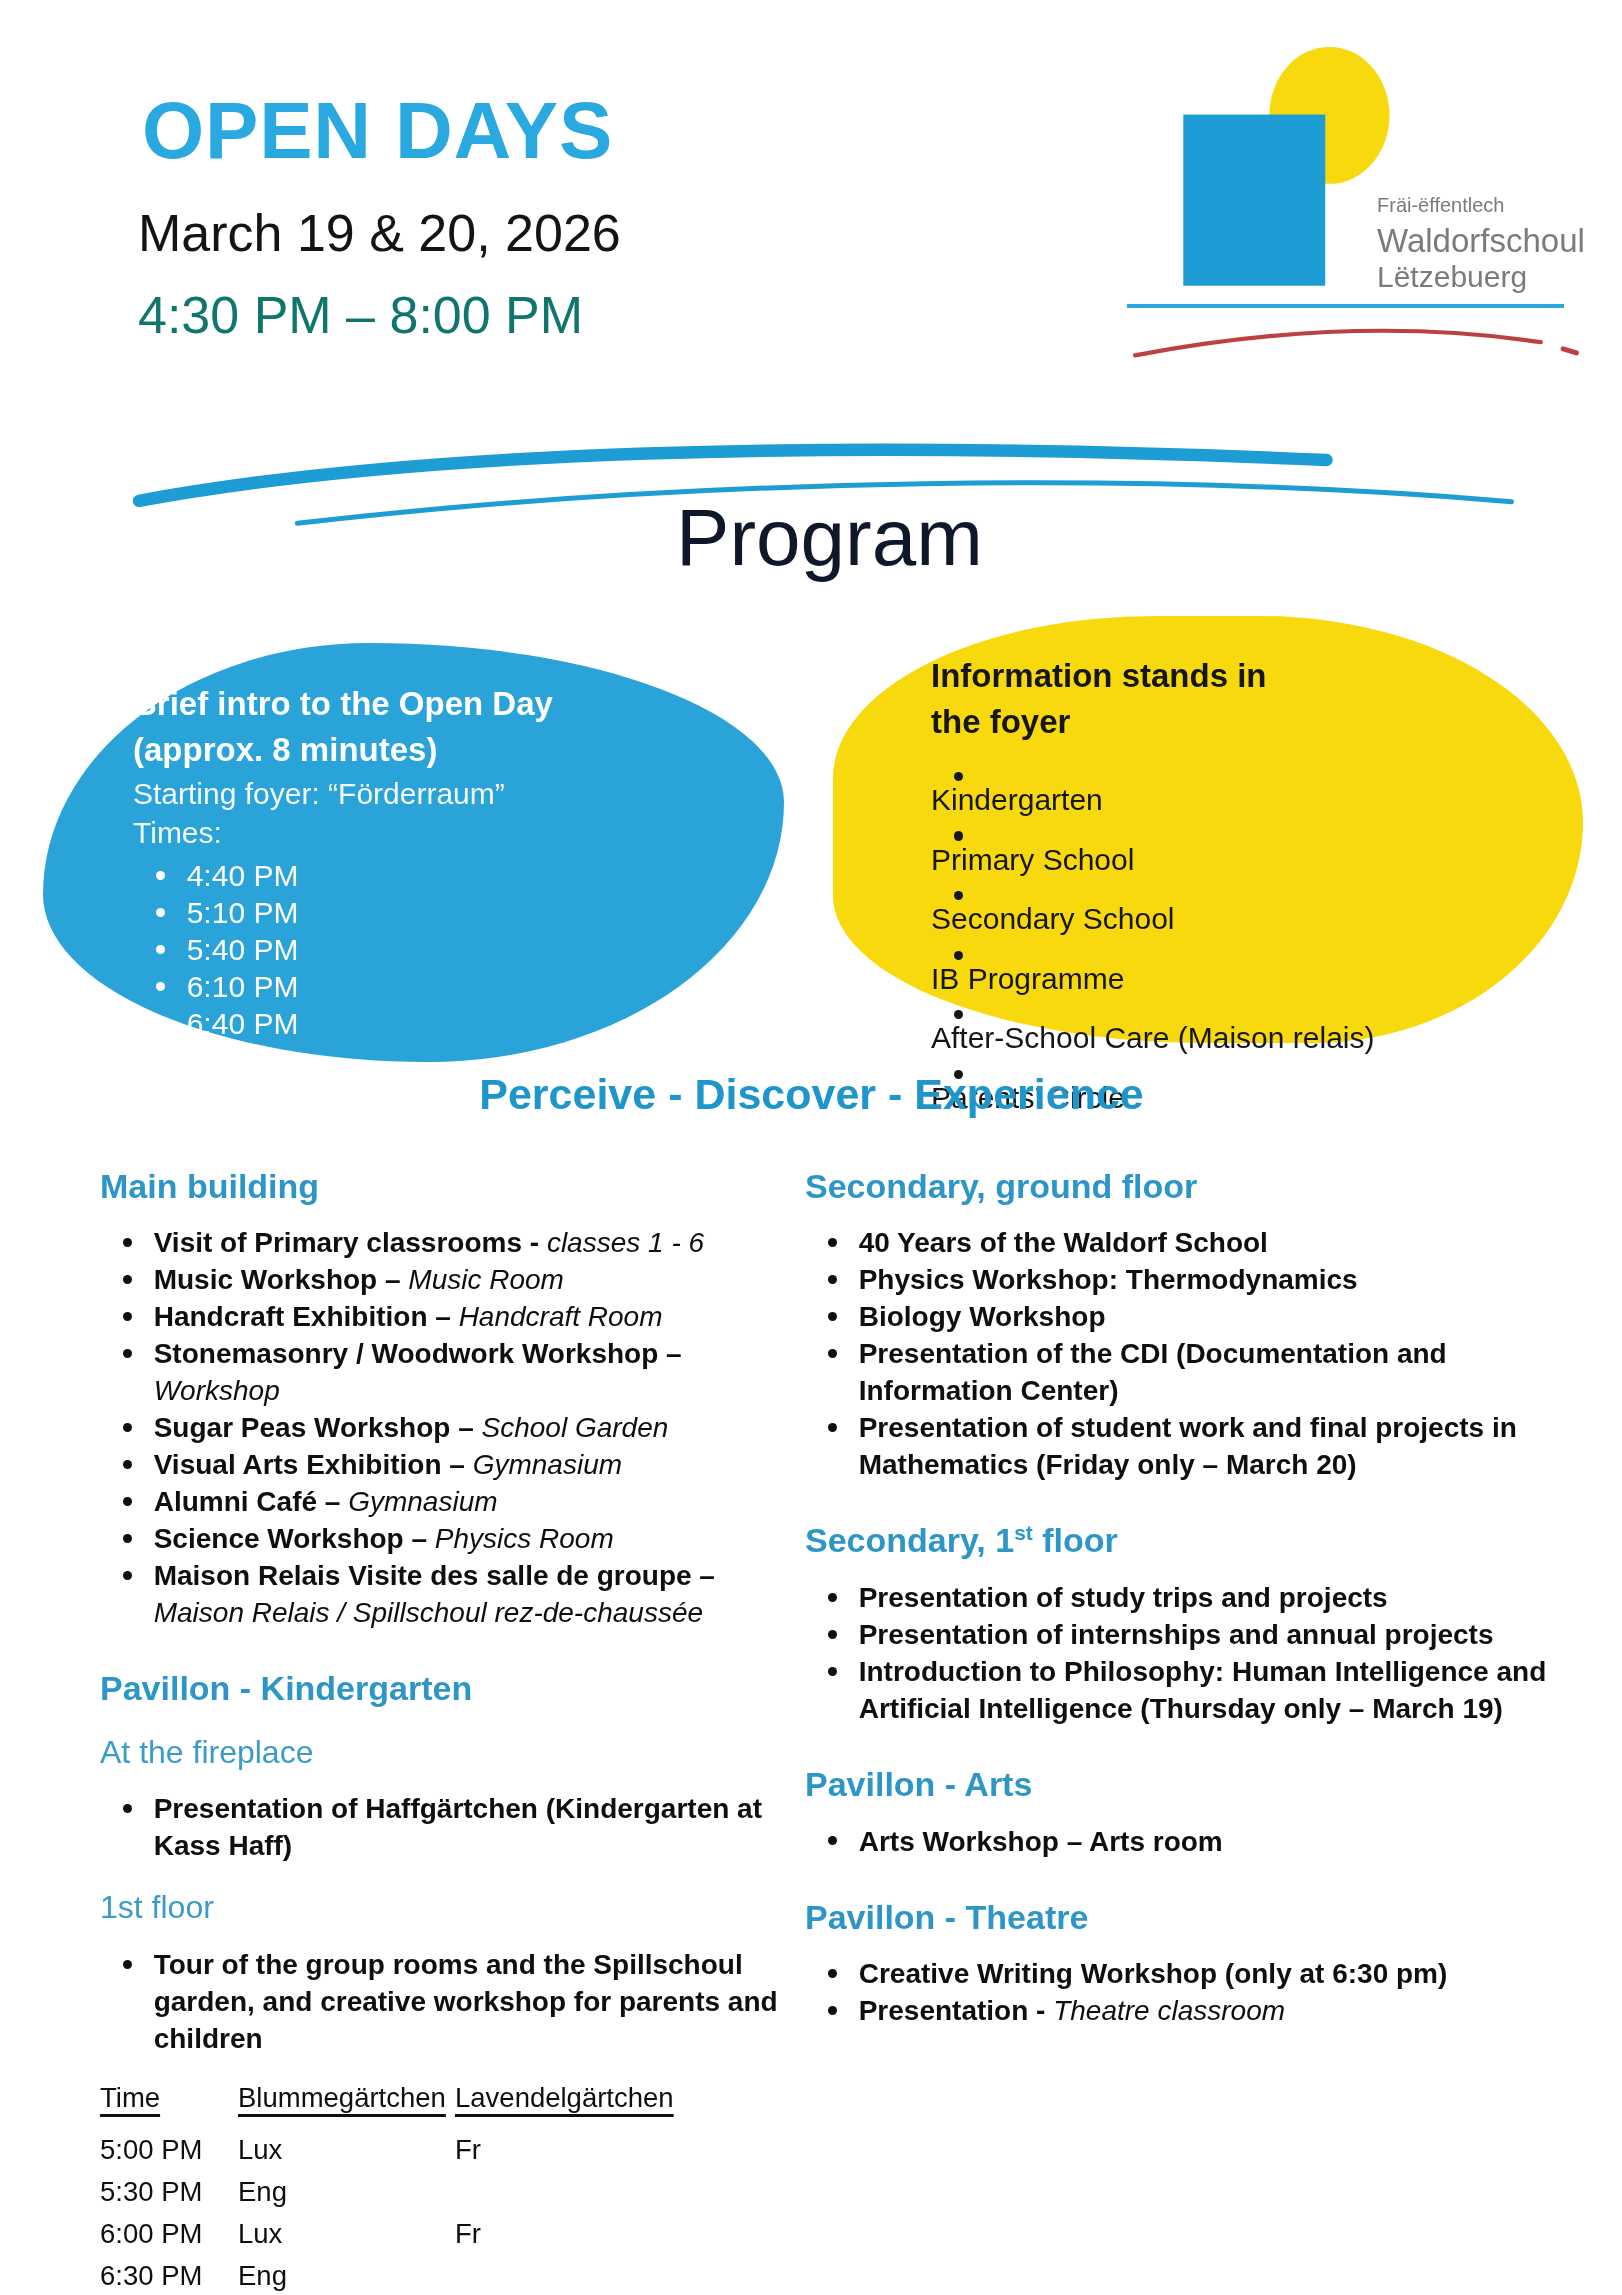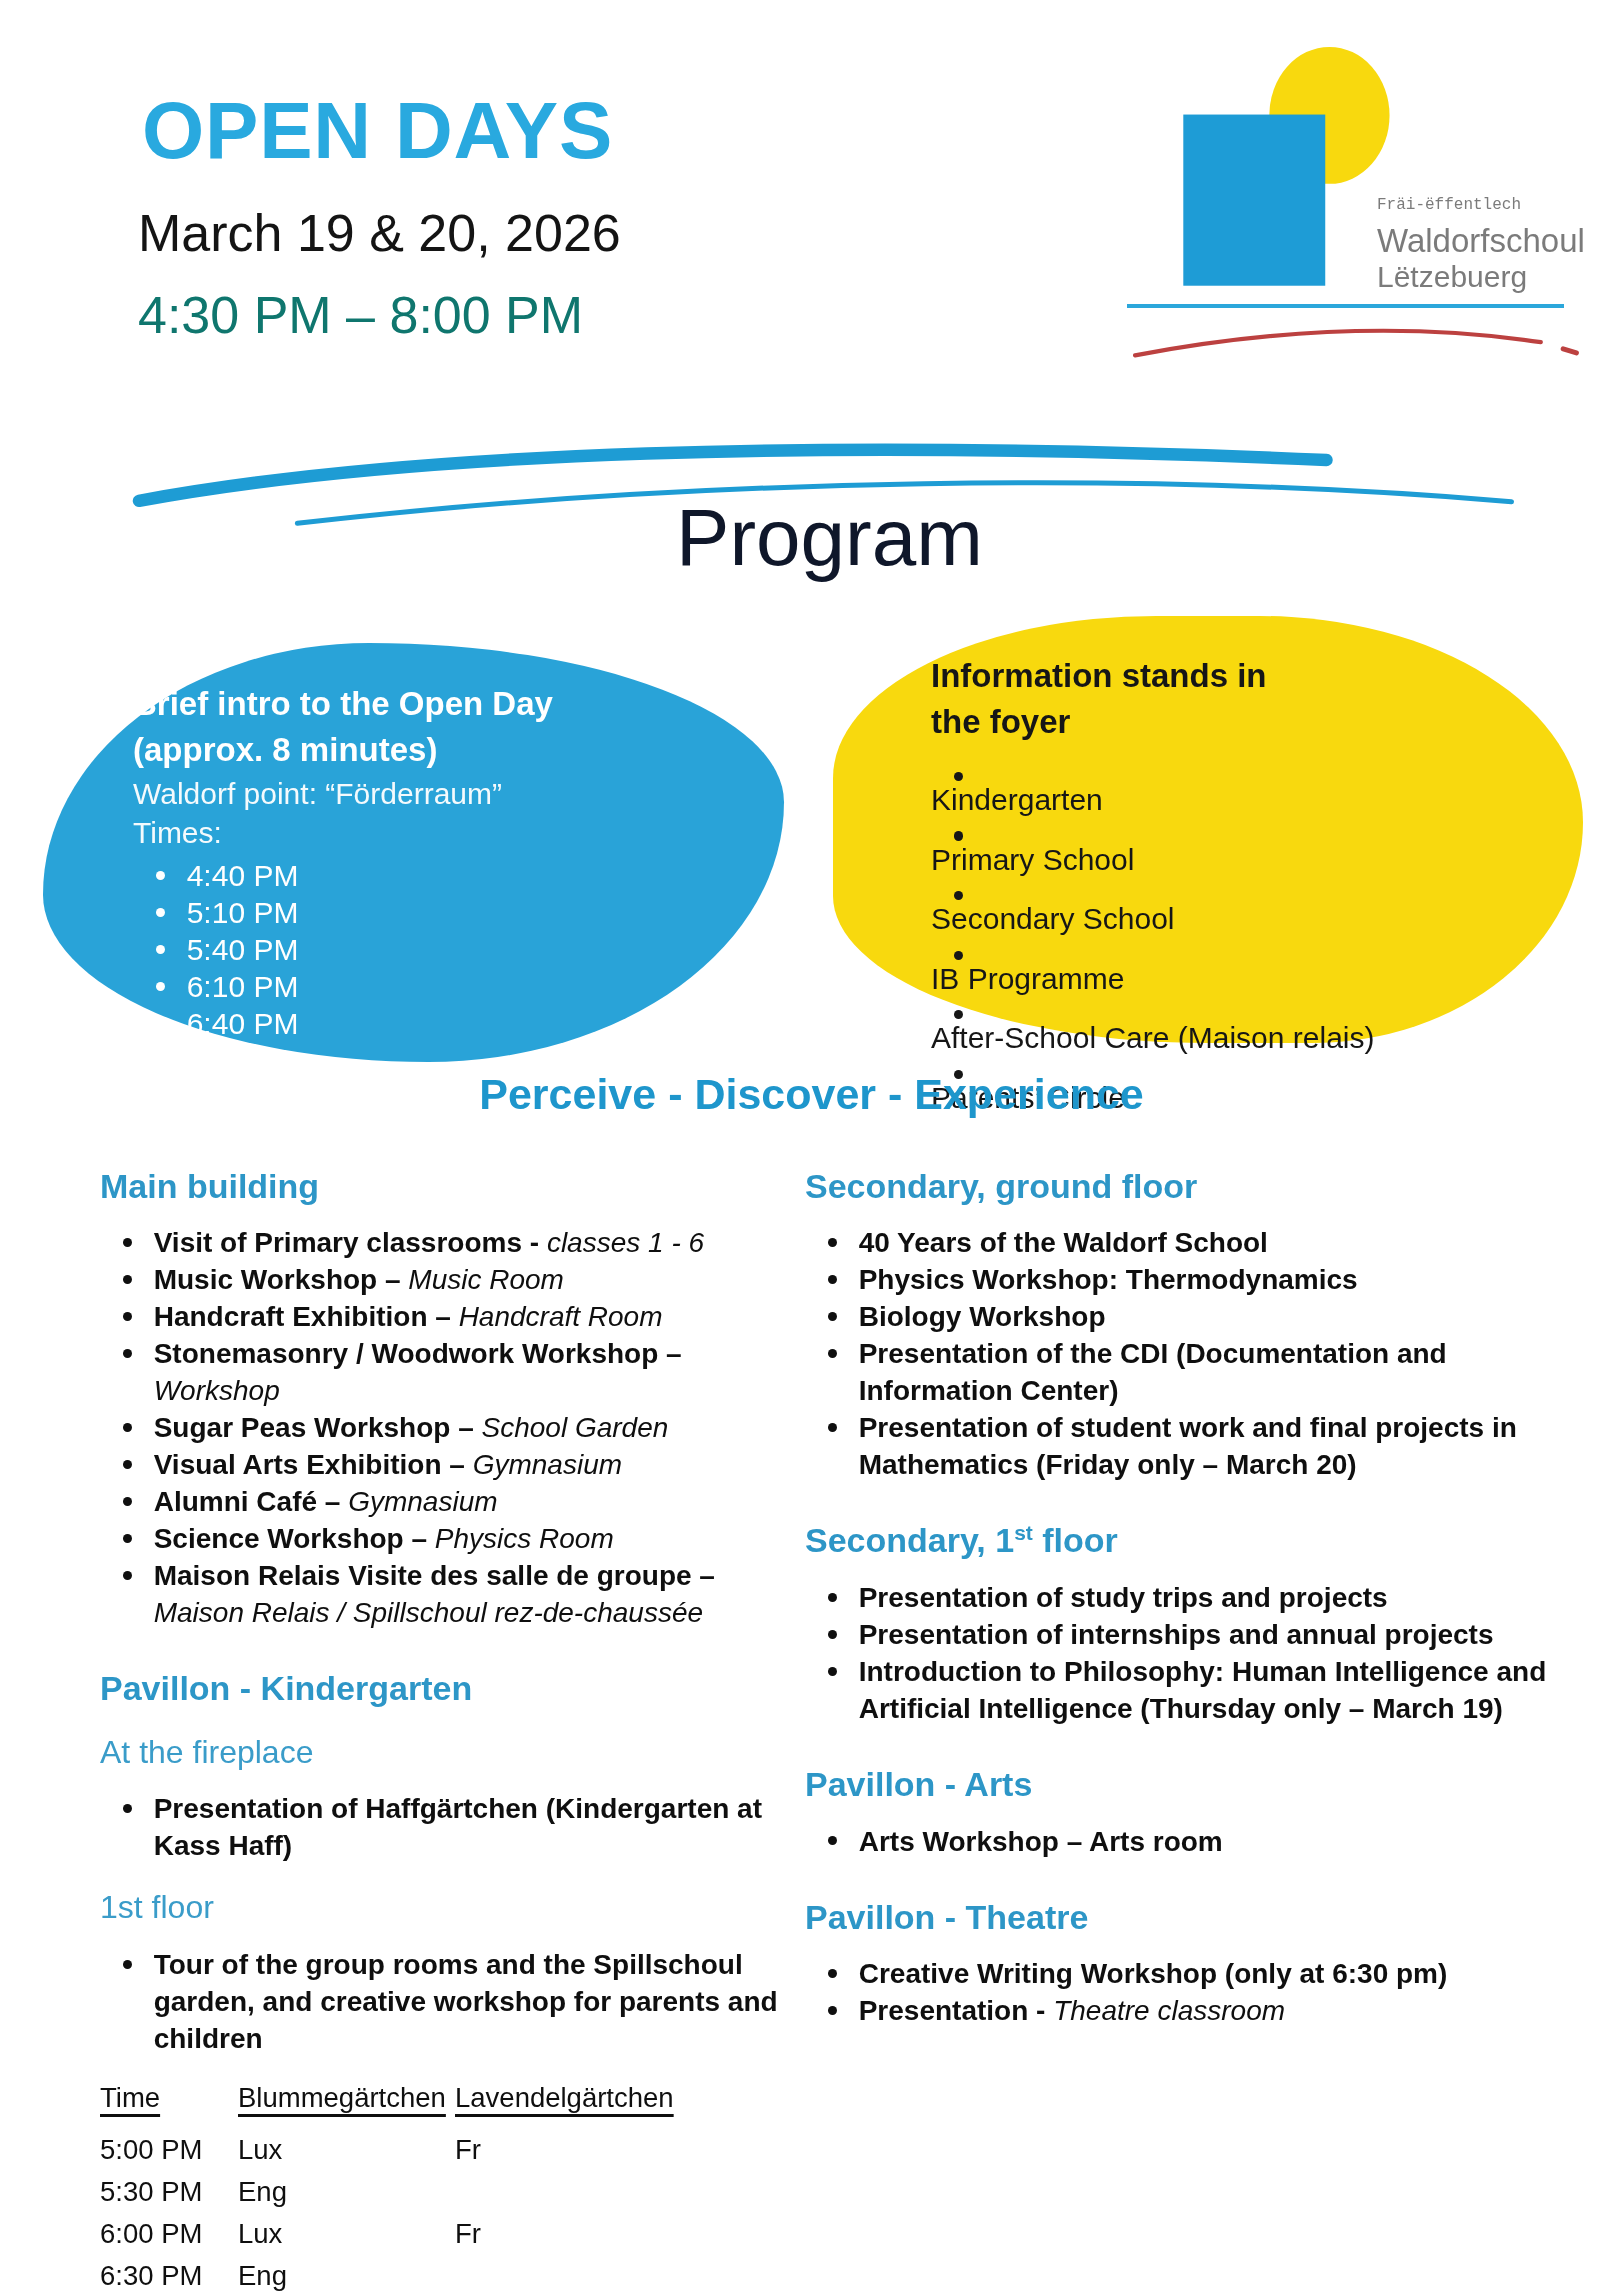--- a/index.html
+++ b/index.html
@@ -11,21 +11,21 @@
 
   
   .title-block{left:138px;top:79px;}
   .main-title{margin:4px;font-size:80px;font-weight:700;color:#29A9DF;line-height:1.2;letter-spacing:0.8px;}
   .date-line{margin:22px 0 0;font-size:52px;color:#141414;line-height:1.25;}
   .hours-line{margin:16.7px 0 0;font-size:52px;color:#0f766e;line-height:1.25;}
 
   
   .logo-art{left:1119px;top:25px;}
   .logo-text{left:1377px;top:189px;color:#7B7B7B;}
-  .logo-text .l1{font-size:16px;line-height:33px;font-family:Liberation Mono, monospace;}
+  .logo-text .l1{font-size:20px;line-height:33px;}
   .logo-text .l2{font-size:33px;line-height:38px;}
   .logo-text .l3{font-size:30px;line-height:33px;}
   .logo-rule{left:1127px;top:304px;width:437px;height:4.2px;background:#2BA7DB;}
   .logo-arc{left:1110px;top:314px;}
 
   
   .swoosh{left:117px;top:430px;}
   .program-title{left:18px;top:494px;width:100%;text-align:center;
     font-size:80px;font-weight:400;color:#0f172a;line-height:1.1;}
 
@@ -101,21 +101,21 @@
 
 <svg class="abs swoosh" width="1419" height="125" viewBox="0 0 1700 150">
   <path d="M25,85 C350,25 850,10 1450,36" stroke="#1E9CD4" stroke-width="15" fill="none" stroke-linecap="round"></path>
   <path d="M215,112 C700,56 1250,50 1672,86" stroke="#1E9CD4" stroke-width="6" fill="none" stroke-linecap="round"></path>
 </svg>
 <div class="abs program-title">Program</div>
 
 <div class="abs blob intro-blob">
   <div class="blob-title">Brief intro to the Open Day</div>
   <div class="blob-title">(approx. 8 minutes)</div>
-  <div class="blob-line">Waldorf point: “Förderraum”</div>
+  <div class="blob-line">Starting foyer: “Förderraum”</div>
   <div class="blob-line">Times:</div>
   <ul class="blob-list">
     <li class="li">
         <span class="dot"></span>
         <span class="txt">4:40 PM</span>
       </li>
     <li class="li">
         <span class="dot"></span>
         <span class="txt">5:10 PM</span>
       </li>

